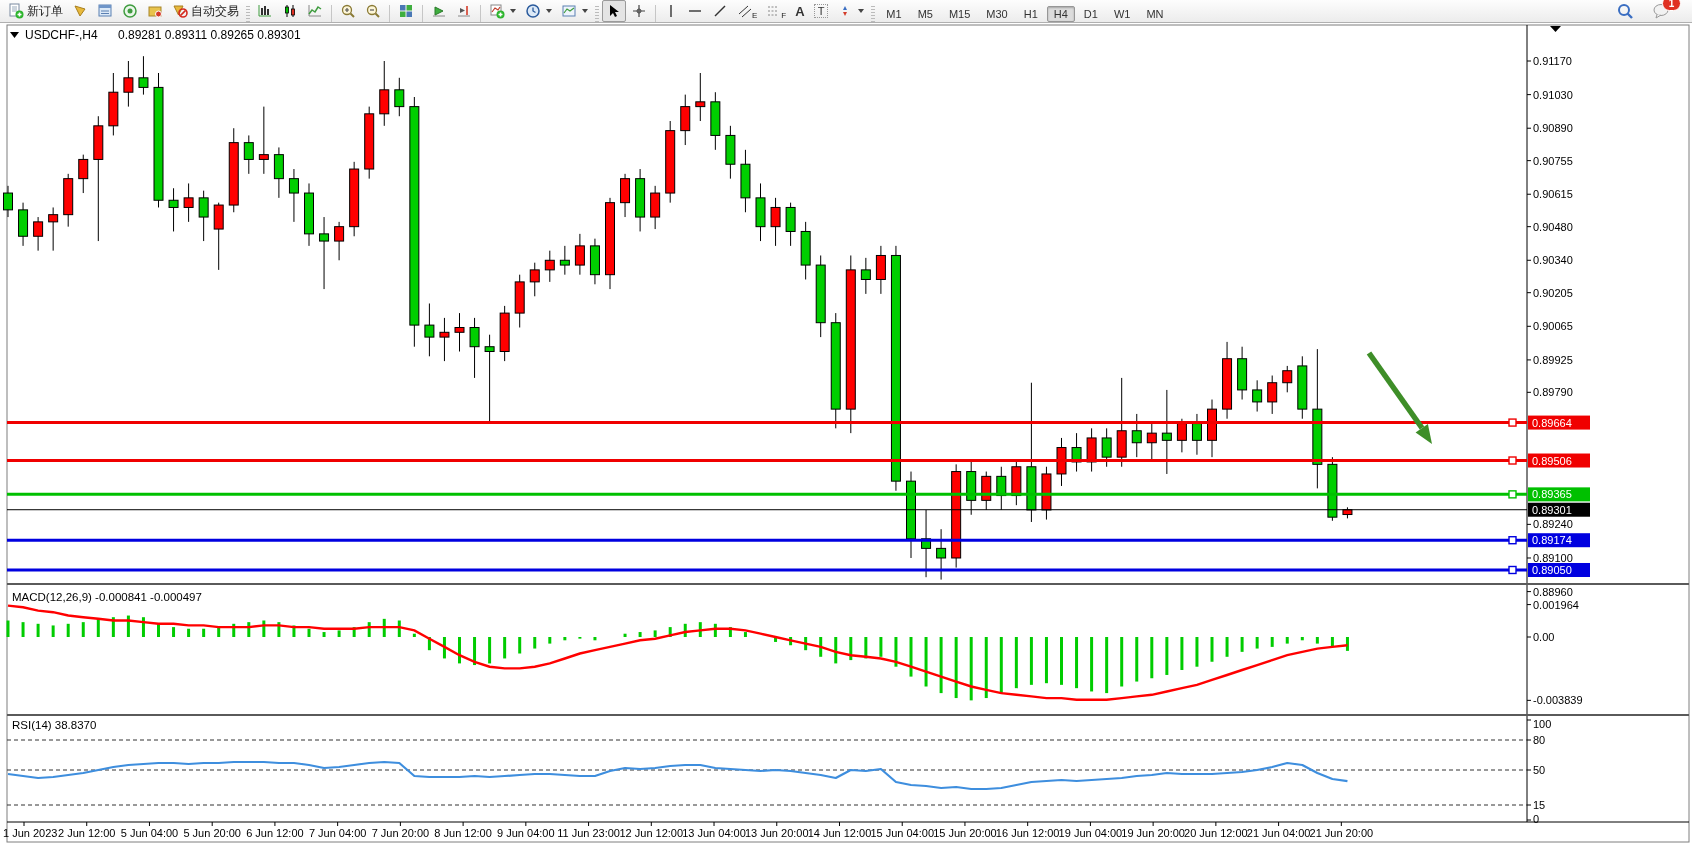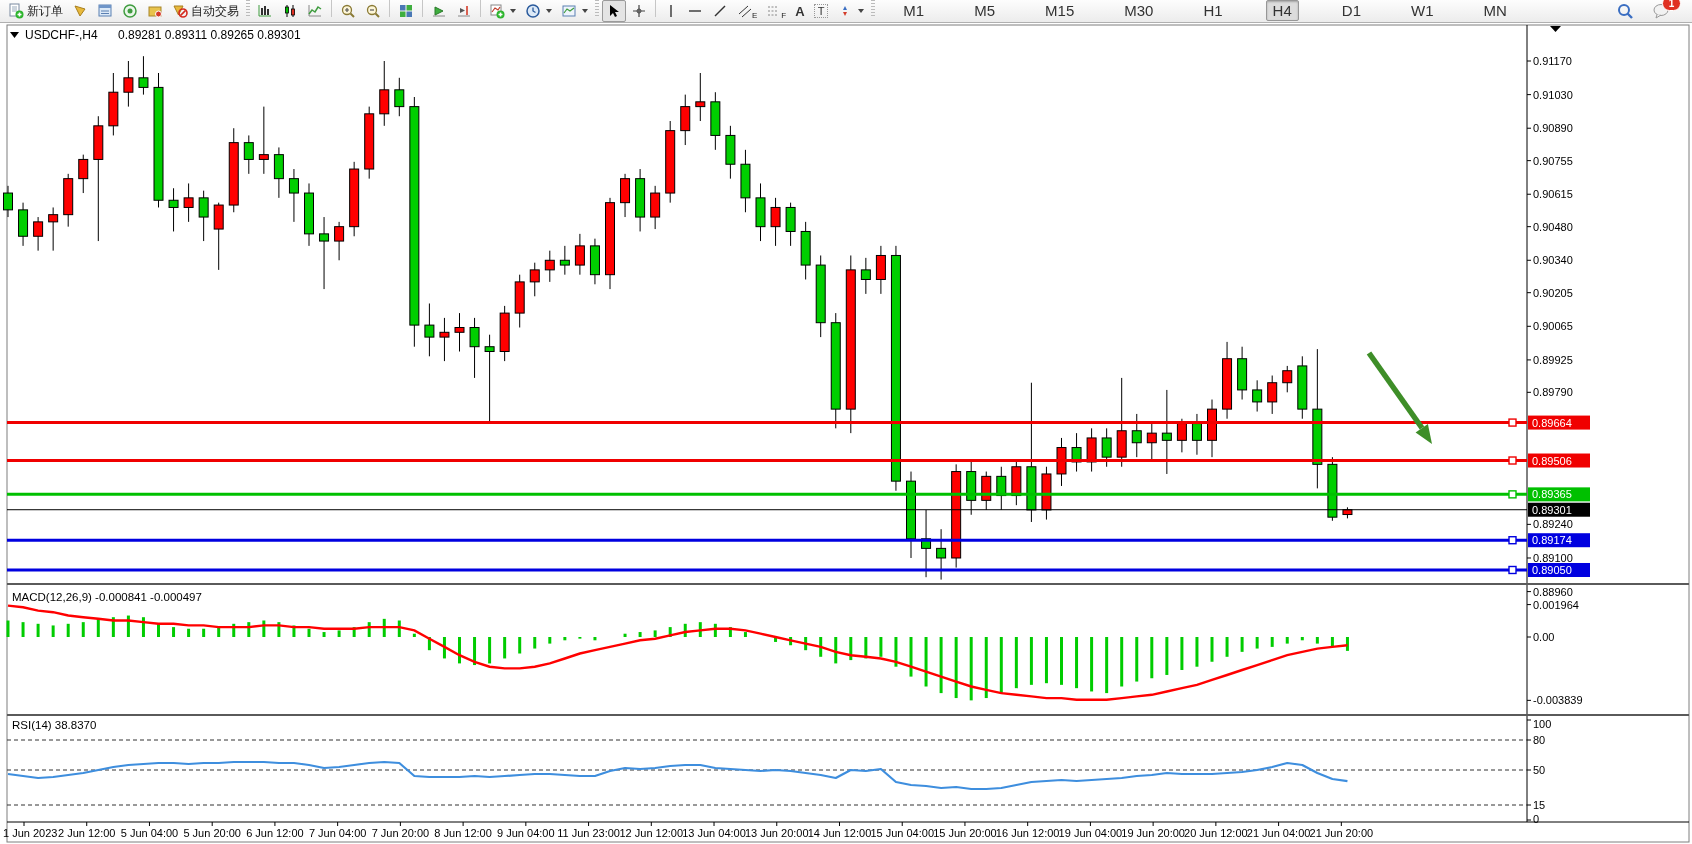--- a/index.html
+++ b/index.html
@@ -1,25 +1,25 @@
 <!DOCTYPE html>
 <html><head>
 <meta charset="utf-8">
 <style>
   html,body{margin:0;padding:0;width:1692px;height:844px;background:#fff;overflow:hidden;
     font-family:"Liberation Sans",sans-serif;}
   #toolbar{position:absolute;top:0;left:0;width:1692px;height:23px;box-sizing:border-box;
     background:linear-gradient(#fdfdfd,#ececec);border-bottom:1px solid #b0b0b0;
-    display:flex;align-items:flex-start;padding:0 4px;gap:1px;z-index:5;font-size:12px;color:#222;}
+    display:flex;align-items:flex-end;padding:0 4px;gap:1px;z-index:5;font-size:12px;color:#222;}
   .tbtn{display:inline-flex;align-items:center;gap:3px;padding:1px 3px;height:18px;border:1px solid transparent;border-radius:2px;cursor:default;white-space:nowrap;}
   .tbtn svg{display:block}
   .sep{width:1px;height:17px;background:#c6c6c6;margin:0 3px;flex:none}
   .grip{width:4px;height:16px;margin:0 2px;background:repeating-linear-gradient(#bbb 0 1px,transparent 1px 3px);flex:none}
   .caret{width:0;height:0;border-left:3px solid transparent;border-right:3px solid transparent;border-top:4px solid #444;margin-left:2px}
-  .tf{padding:1px 6px;font-size:15px;color:#333;border:1px solid transparent;border-radius:2px;margin:0 18px}
+  .tf{padding:1px 6px;font-size:11px;color:#333;border:1px solid transparent;border-radius:2px;margin:0 1px}
   .tf.active{background:#dcdcdc;border-color:#979797;box-shadow:inset 0 1px 2px rgba(0,0,0,.25)}
   #tb-right{margin-left:auto;display:flex;align-items:center;gap:10px;padding-right:8px}
   .newsbadge{position:absolute;top:-5px;right:-8px;min-width:13px;height:13px;border-radius:8px;background:#e03022;color:#fff;
     font-size:10px;font-weight:bold;text-align:center;line-height:13px;padding:0 2px;border:1px solid #fff}
   #chart-svg{position:absolute;top:0;left:0}
   #chart-svg text{font-family:"Liberation Sans",sans-serif;-webkit-user-select:none;user-select:none}
 </style>
 </head>
 <body>
 

